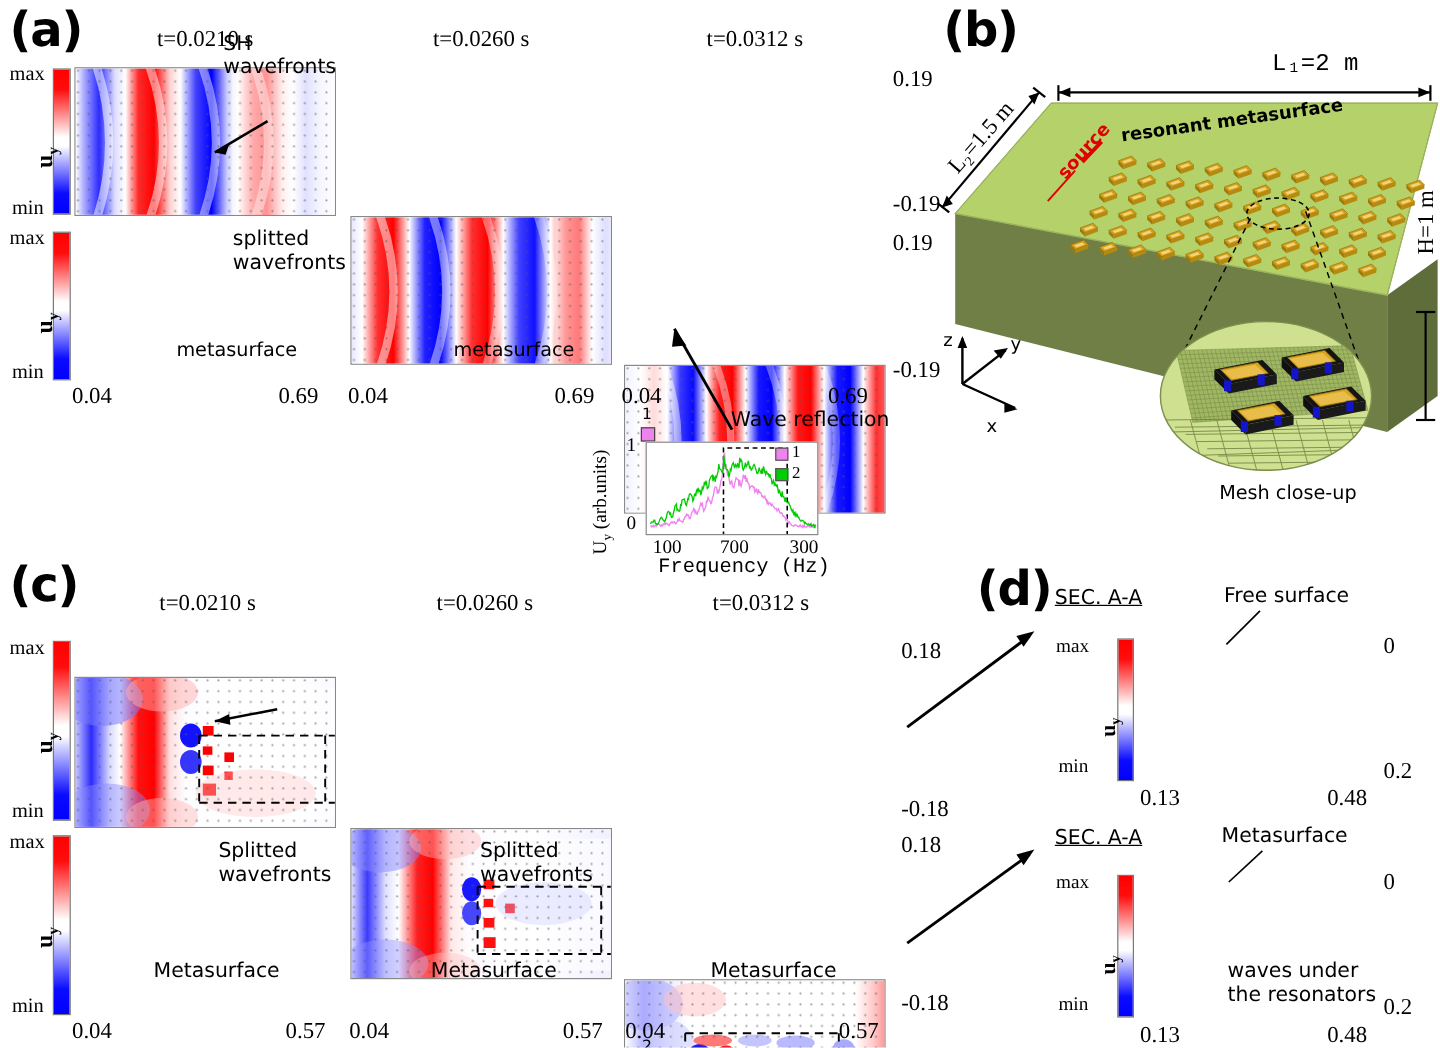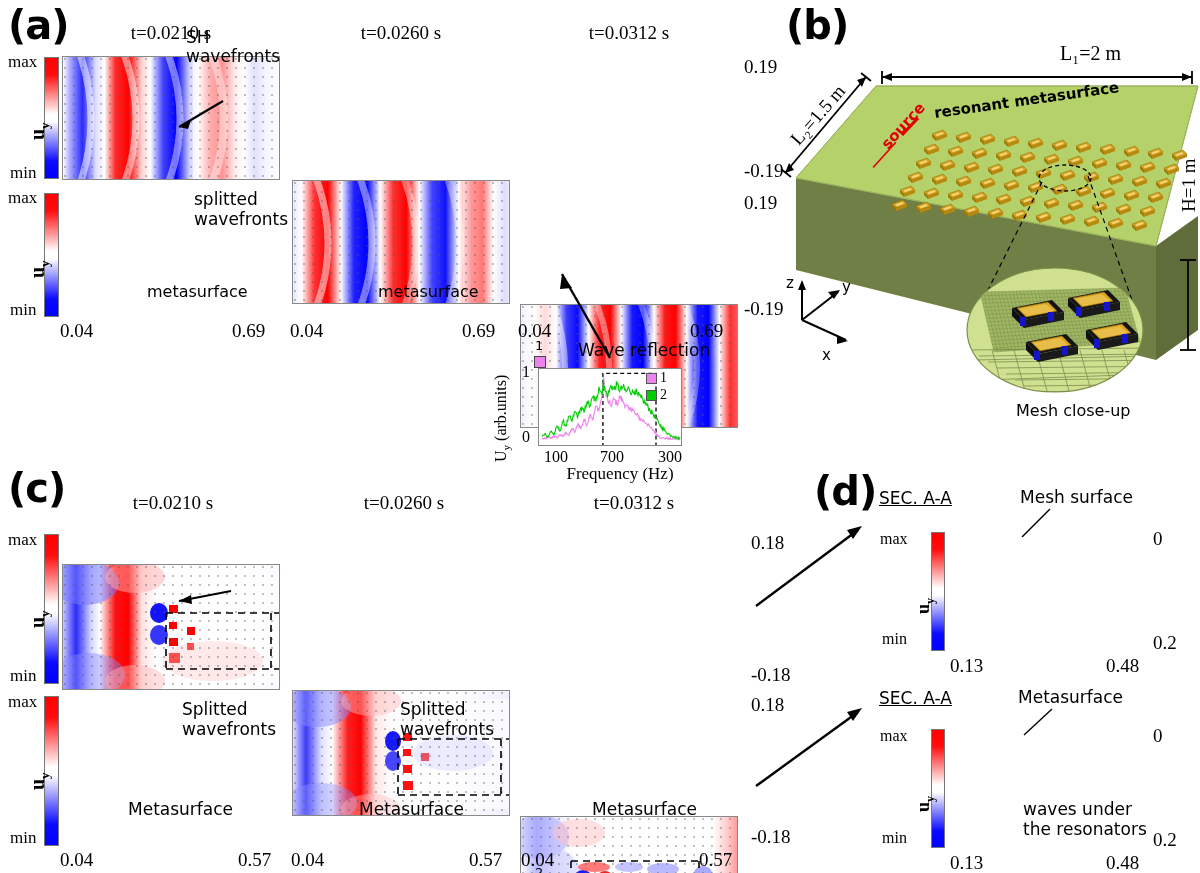--- a/index.html
+++ b/index.html
@@ -9,21 +9,21 @@
   .panel-letter{font-family:"DejaVu Sans",sans-serif;font-size:40px;font-weight:600;letter-spacing:-1px;}
   .ttl{font-family:"Liberation Serif",serif;font-size:19px;text-align:center;}
   .axnum{font-family:"Liberation Serif",serif;font-size:19px;}
   .cbarlab{font-family:"Liberation Serif",serif;font-size:17px;}
   .uy{font-family:"Liberation Serif",serif;font-size:20px;font-weight:bold;
       transform:rotate(-90deg);transform-origin:left top;white-space:nowrap;}
   .cbar{border:1.5px solid #777;box-sizing:border-box;
         background:linear-gradient(to bottom,#ff0000 0%,#ff0d0d 14%,#ffffff 47%,#ffffff 53%,#0b0bff 86%,#0000ff 100%);}
   .plotbox{border:1.5px solid #888;box-sizing:border-box;background:#fff;overflow:hidden;position:relative;}
   .annot{font-family:"DejaVu Sans",sans-serif;font-size:17px;line-height:1.1;}
-  .annot-serif{font-family:Liberation Serif, serif;font-size:18px;}
+  .annot-serif{font-family:Liberation Mono, monospace;font-size:18px;}
   .meta-lbl{font-family:"DejaVu Sans",sans-serif;font-size:16px;}
   svg{overflow:visible;}
 </style>
 </head>
 <body>
 
 <div class="abs panel-letter" style="left:8px;top:2px;">(a)</div>
 
 <div class="abs ttl" style="left:62px;top:22px;width:218px;">t=0.0210 s</div>
 <div class="abs ttl" style="left:292px;top:22px;width:218px;">t=0.0260 s</div>
@@ -313,21 +313,21 @@
 <div class="abs axnum" style="left:232px;top:320px;">0.69</div>
 <div class="abs axnum" style="left:290px;top:320px;">0.04</div>
 <div class="abs axnum" style="left:462px;top:320px;">0.69</div>
 <div class="abs axnum" style="left:518px;top:320px;">0.04</div>
 <div class="abs axnum" style="left:690px;top:320px;">0.69</div>
 
 <svg class="abs" style="left:520px;top:250px;" width="110" height="110">
   <line x1="90" y1="108" x2="42" y2="24" stroke="#000" stroke-width="2.4"></line>
   <polygon points="42,24 52,38 40,39" fill="#000"></polygon>
 </svg>
-<div class="abs annot" style="left:578px;top:341px;">Wave reflection</div>
+<div class="abs annot" style="left:609px;top:341px;">Wave reflection</div>
 
 <div class="abs" id="spectrum-wrap" style="left:496px;top:366px;width:230px;height:112px;">
   <div class="abs" style="left:-4px;top:96px;">
     <div style="font-family:'Liberation Serif',serif;font-size:16px;transform:rotate(-90deg);transform-origin:left top;white-space:nowrap;">
       <span>U</span><sub style="font-size:11px;">y</sub><span> (arb.units)</span>
     </div>
   </div>
   <div class="abs axnum" style="left:26px;top:-3px;font-size:16px;">1</div>
   <div class="abs axnum" style="left:26px;top:62px;font-size:16px;">0</div>
   <div class="abs plotbox" style="left:42px;top:2px;width:144px;height:78px;">
@@ -343,21 +343,21 @@
       <span style="font-family:'Liberation Serif',serif;font-size:14px;">1</span>
     </div>
     <div style="display:flex;align-items:center;gap:3px;line-height:1;margin-top:3px;">
       <span style="width:9px;height:9px;background:#00cc00;border:1px solid #555;display:inline-block;"></span>
       <span style="font-family:'Liberation Serif',serif;font-size:14px;">2</span>
     </div>
   </div>
   <div class="abs axnum" style="left:48px;top:82px;font-size:16px;">100</div>
   <div class="abs axnum" style="left:104px;top:82px;font-size:16px;">700</div>
   <div class="abs axnum" style="left:162px;top:82px;font-size:16px;">300</div>
-  <div class="abs" style="left:44px;top:98px;width:160px;text-align:center;font-family:Liberation Serif, serif;font-size:17px;">Frequency (Hz)</div>
+  <div class="abs" style="left:44px;top:98px;width:160px;text-align:center;font-family:Liberation Mono, monospace;font-size:17px;">Frequency (Hz)</div>
 </div>
 
 <div class="abs panel-letter" style="left:786px;top:2px;">(b)</div>
 
 <div class="abs" style="left:780px;top:30px;width:420px;height:420px;">
 <svg width="420" height="420" viewBox="0 0 420 420">
 
   <g stroke="#000" stroke-width="1.8" fill="none">
     <line x1="102" y1="47" x2="412" y2="47"></line>
     <line x1="102" y1="41" x2="102" y2="54"></line>
@@ -1002,21 +1002,21 @@
 <svg class="abs" style="left:752px;top:520px;" width="120" height="90">
   <line x1="4" y1="86" x2="106" y2="10" stroke="#000" stroke-width="2.4"></line>
   <polygon points="110,6 95,10 101,19" fill="#000"></polygon>
 </svg>
 <svg class="abs" style="left:752px;top:700px;" width="120" height="90">
   <line x1="4" y1="86" x2="106" y2="12" stroke="#000" stroke-width="2.4"></line>
   <polygon points="110,8 95,12 101,21" fill="#000"></polygon>
 </svg>
 
 <div class="abs" style="left:879px;top:488px;font-family:'DejaVu Sans',sans-serif;font-size:17px;text-decoration:underline;">SEC. A-A</div>
-<div class="abs annot" style="left:1020px;top:488px;">Mesh surface</div>
+<div class="abs annot" style="left:1020px;top:488px;">Free surface</div>
 <svg class="abs" style="left:1010px;top:505px;" width="50" height="36">
   <line x1="40" y1="4" x2="12" y2="32" stroke="#000" stroke-width="1.4"></line>
 </svg>
 
 <div class="abs cbarlab" style="left:880px;top:530px;font-size:16px;">max</div>
 <div class="abs cbarlab" style="left:882px;top:630px;font-size:16px;">min</div>
 <div class="abs cbar" style="left:931px;top:532px;width:14px;height:119px;"></div>
 <div class="abs" style="left:913px;top:614px;">
   <div class="uy" style="font-size:18px;"><span>u</span><sub style="font-size:12px;">y</sub></div>
 </div>

